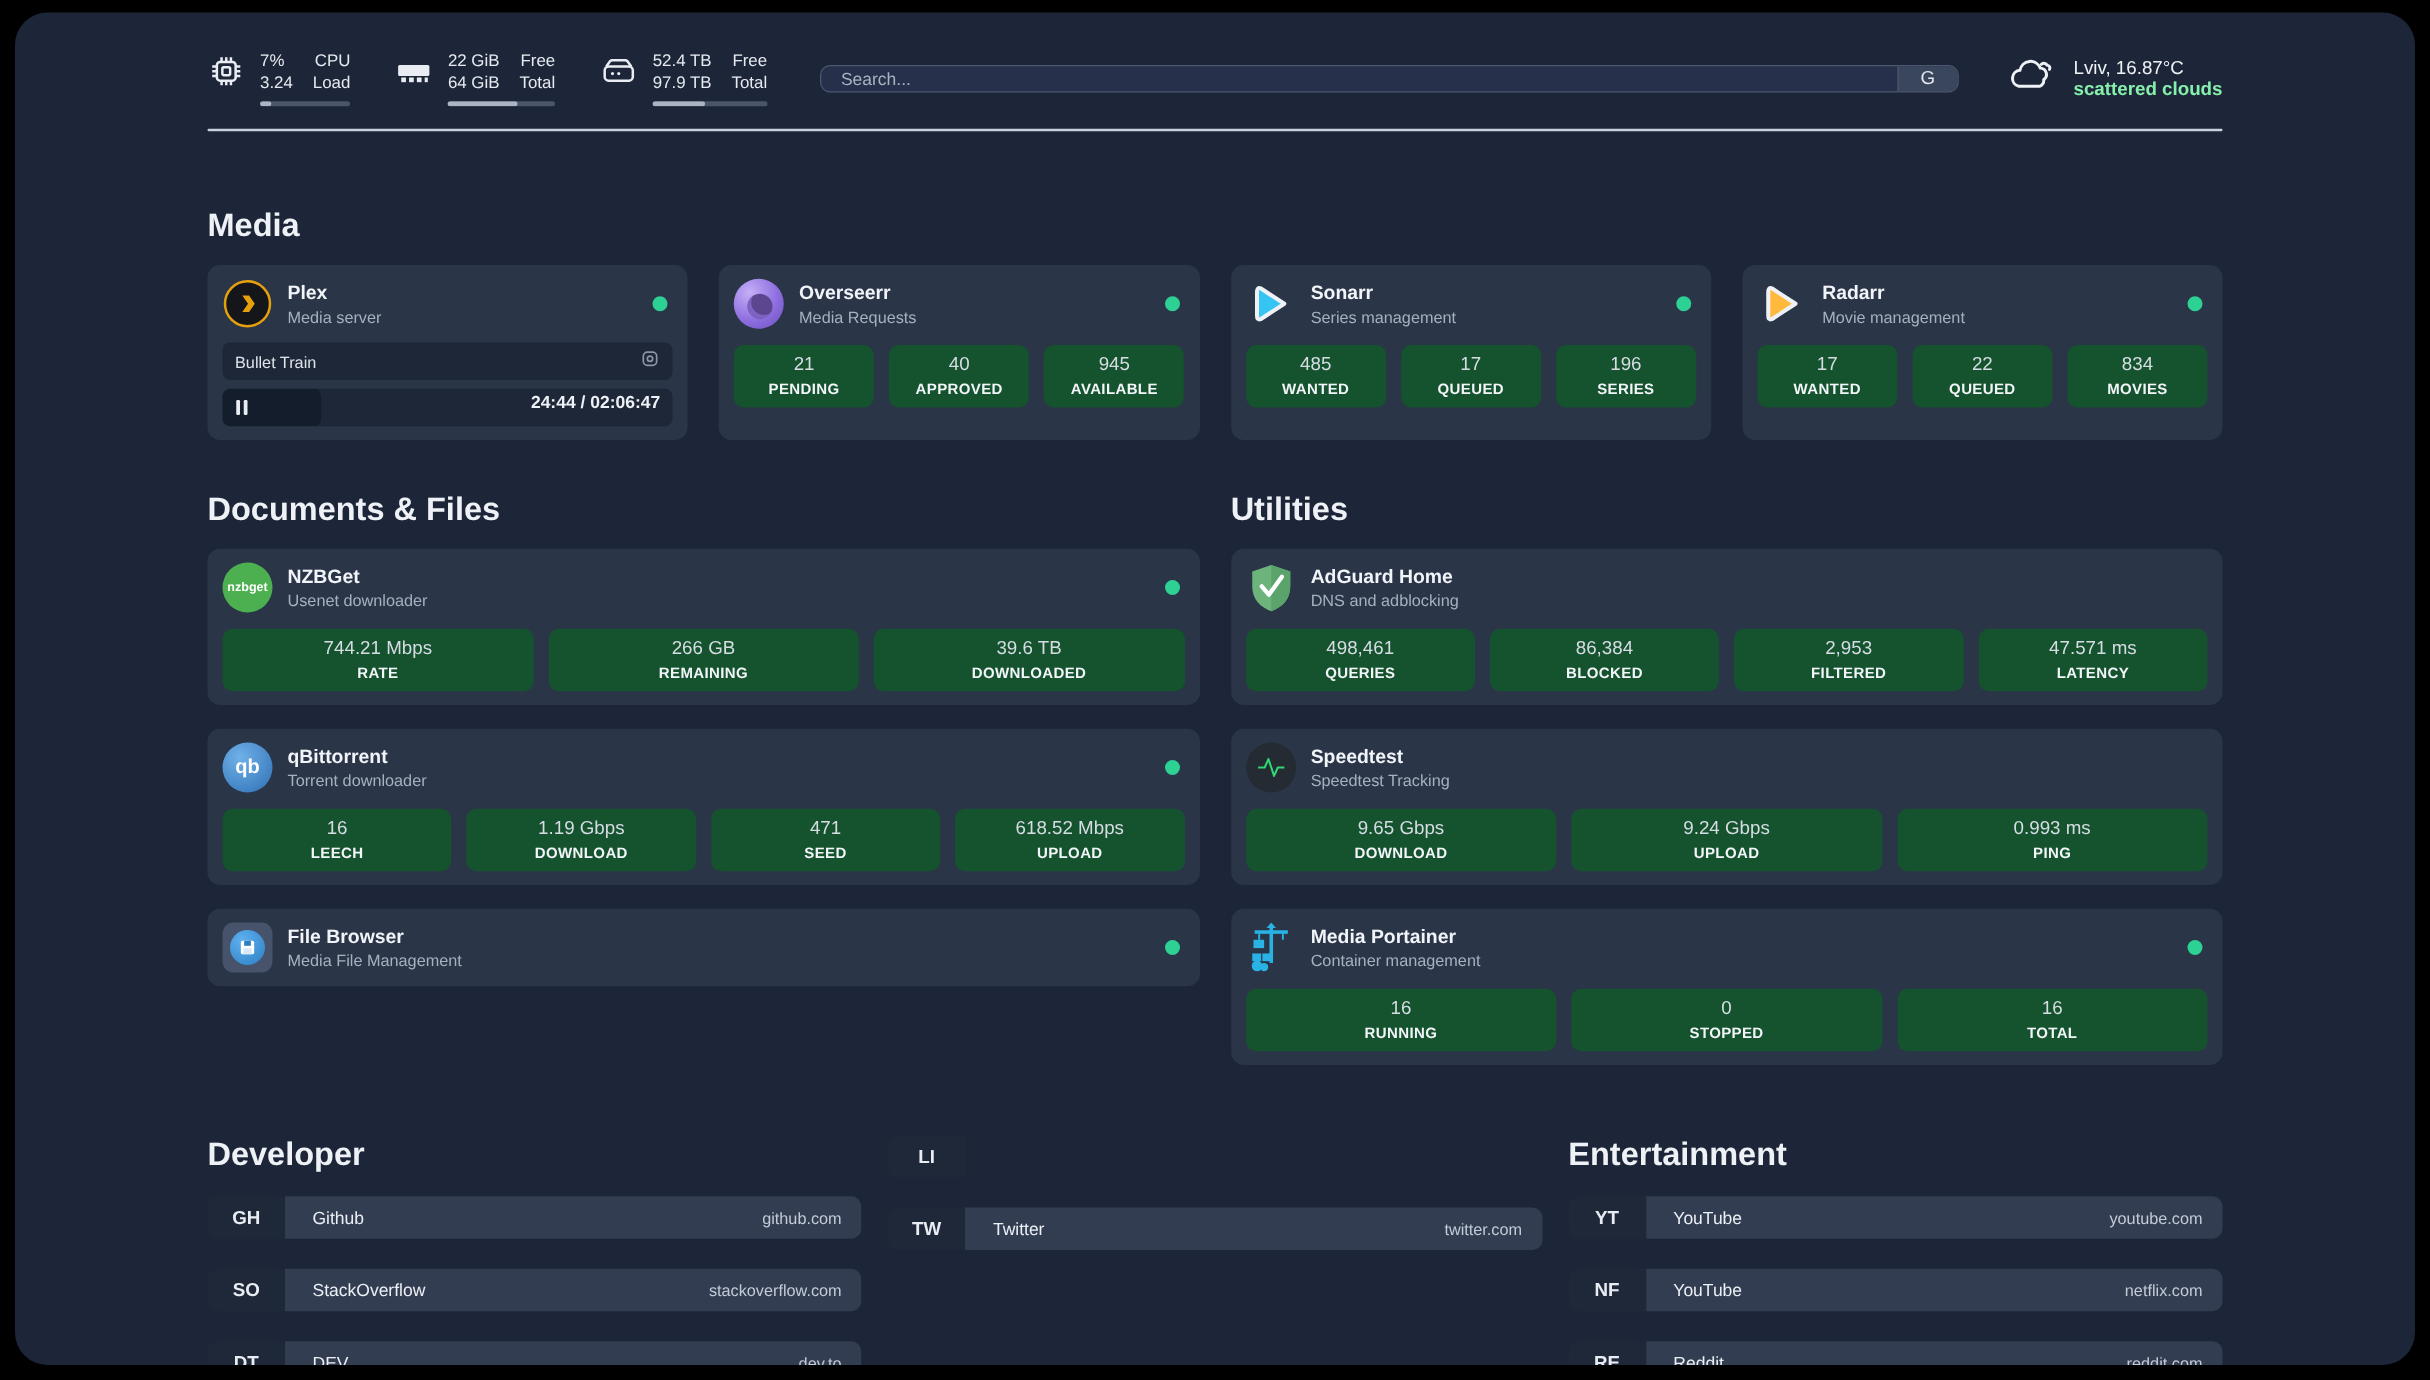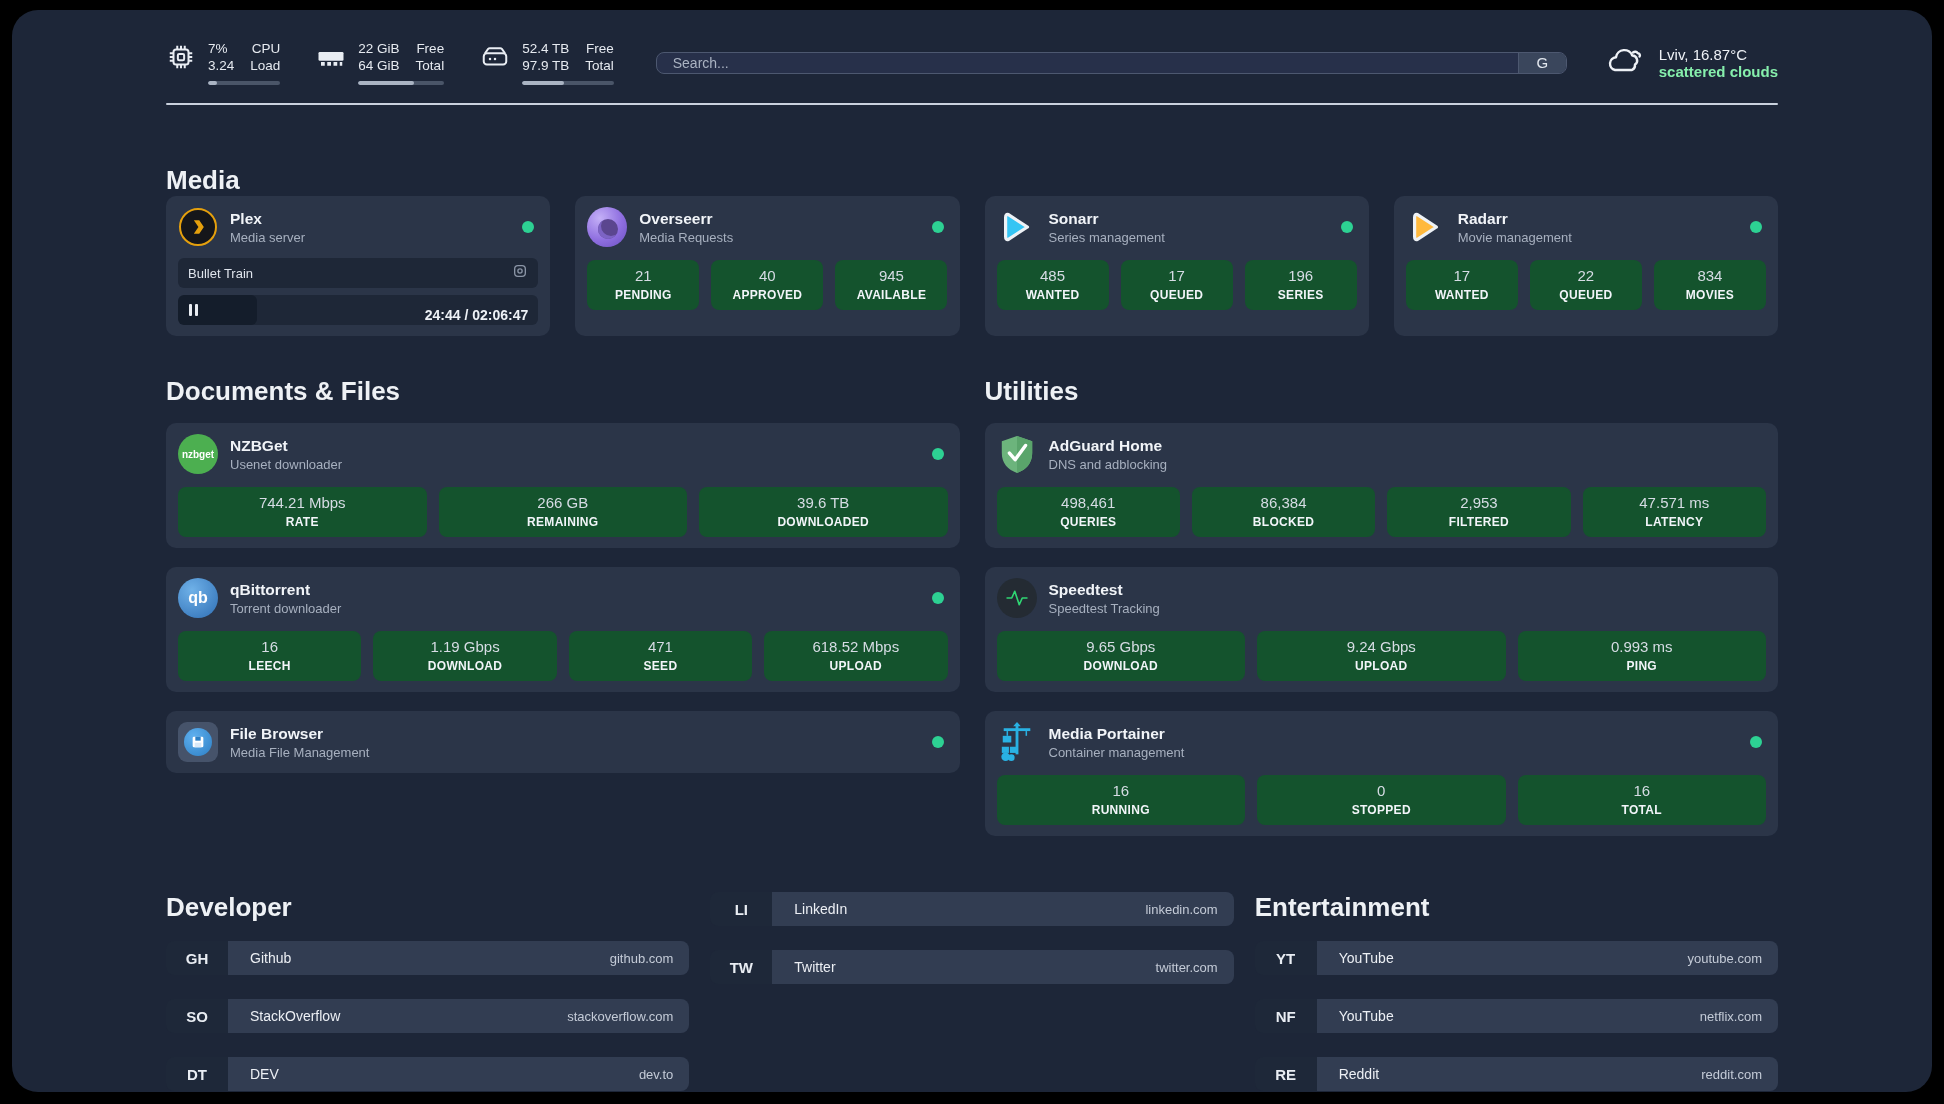--- a/index.html
+++ b/index.html
@@ -28,21 +28,21 @@
                    background:#3a465c; color:#e3e8ef; font-size:15px; border-left:1px solid #4d5870; cursor:pointer; }
 
   .weather { display:flex; align-items:center; gap:14px; color:#eef1f6; }
   .weather .cond { font-size:15px; color:#86efac;font-weight:bold; }
   .weather .loc { font-size:15px; }
 
   .divider { height:2px; background:#c9d1dd; border-radius:1px; margin-top:18px; }
 
   
   .section-title { font-size:26px; font-weight:600; color:#eef1f5; }
-  .media-head { margin-top:60px; }
+  .media-head { margin-top:60px; margin-bottom:16px; }
   .media-grid { display:grid; grid-template-columns:repeat(4,1fr); gap:25px; }
 
   .card { background:#2b3548; border-radius:10px; padding:11px 12px; }
   .card-head { display:flex; align-items:center; gap:12px; }
   .svc-icon { width:40px; height:40px; flex:0 0 40px; display:flex; align-items:center; justify-content:center; }
   .svc-names { flex:1; }
   .svc-name { font-size:15.5px; font-weight:600; color:#f1f4f8; }
   .svc-sub { font-size:13px; color:#a7b0bf; margin-top:2px; }
   .status-dot { width:12px; height:12px; border-radius:50%; background:#2dd193; margin-right:4px; }
 
@@ -52,21 +52,21 @@
   .tile-label { font-size:12px; font-weight:700; color:#f2f5f9; letter-spacing:.3px; line-height:16px; margin-top:1px; }
 
   
   .np-row1 { margin-top:11px; background:#1e2737; border-radius:6px; height:30px;
              display:flex; align-items:center; padding:0 10px; }
   .np-title { flex:1; font-size:13px; color:#dfe4ec; }
   .np-row2 { position:relative; margin-top:7px; background:#1e2737; border-radius:6px; height:30px; overflow:hidden; }
   .np-progress { position:absolute; left:0; top:0; bottom:0; background:#141d2b; border-radius:6px; }
   .np-pause { position:absolute; left:11px; top:9px; display:flex; gap:3px; cursor:pointer; }
   .np-pause span { width:3px; height:12px; background:#e9edf3; border-radius:1px; }
-  .np-time { position:absolute; right:10px; top:12px; font-size:14px; font-weight:600; color:#eef2f7; }
+  .np-time { position:absolute; right:10px; top:2px; font-size:14px; font-weight:600; color:#eef2f7; }
 
   
   .two-col { display:grid; grid-template-columns:1fr 1fr; gap:25px; margin-top:40px; }
   .col-head { margin-bottom:16px; }
   .col-stack { display:flex; flex-direction:column; gap:19px; }
 
   
   .bm-grid { display:grid; grid-template-columns:1fr 1fr 1fr; gap:21px; margin-top:56px; }
   .bm-head { margin-bottom:18px; }
   .bm-list { display:flex; flex-direction:column; gap:24px; }
@@ -545,24 +545,20 @@
             <span class="bm-url">dev.to</span>
           </div>
         </div>
       </div>
     </div>
 
     <div>
       <div class="bm-list">
         <div class="bm-row">
           <div class="bm-abbr">LI</div>
-          <div class="bm-body">
-            <span class="bm-name">LinkedIn</span>
-            <span class="bm-url">linkedin.com</span>
-          </div>
         </div>
         <div class="bm-row">
           <div class="bm-abbr">TW</div>
           <div class="bm-body">
             <span class="bm-name">Twitter</span>
             <span class="bm-url">twitter.com</span>
           </div>
         </div>
       </div>
     </div>

